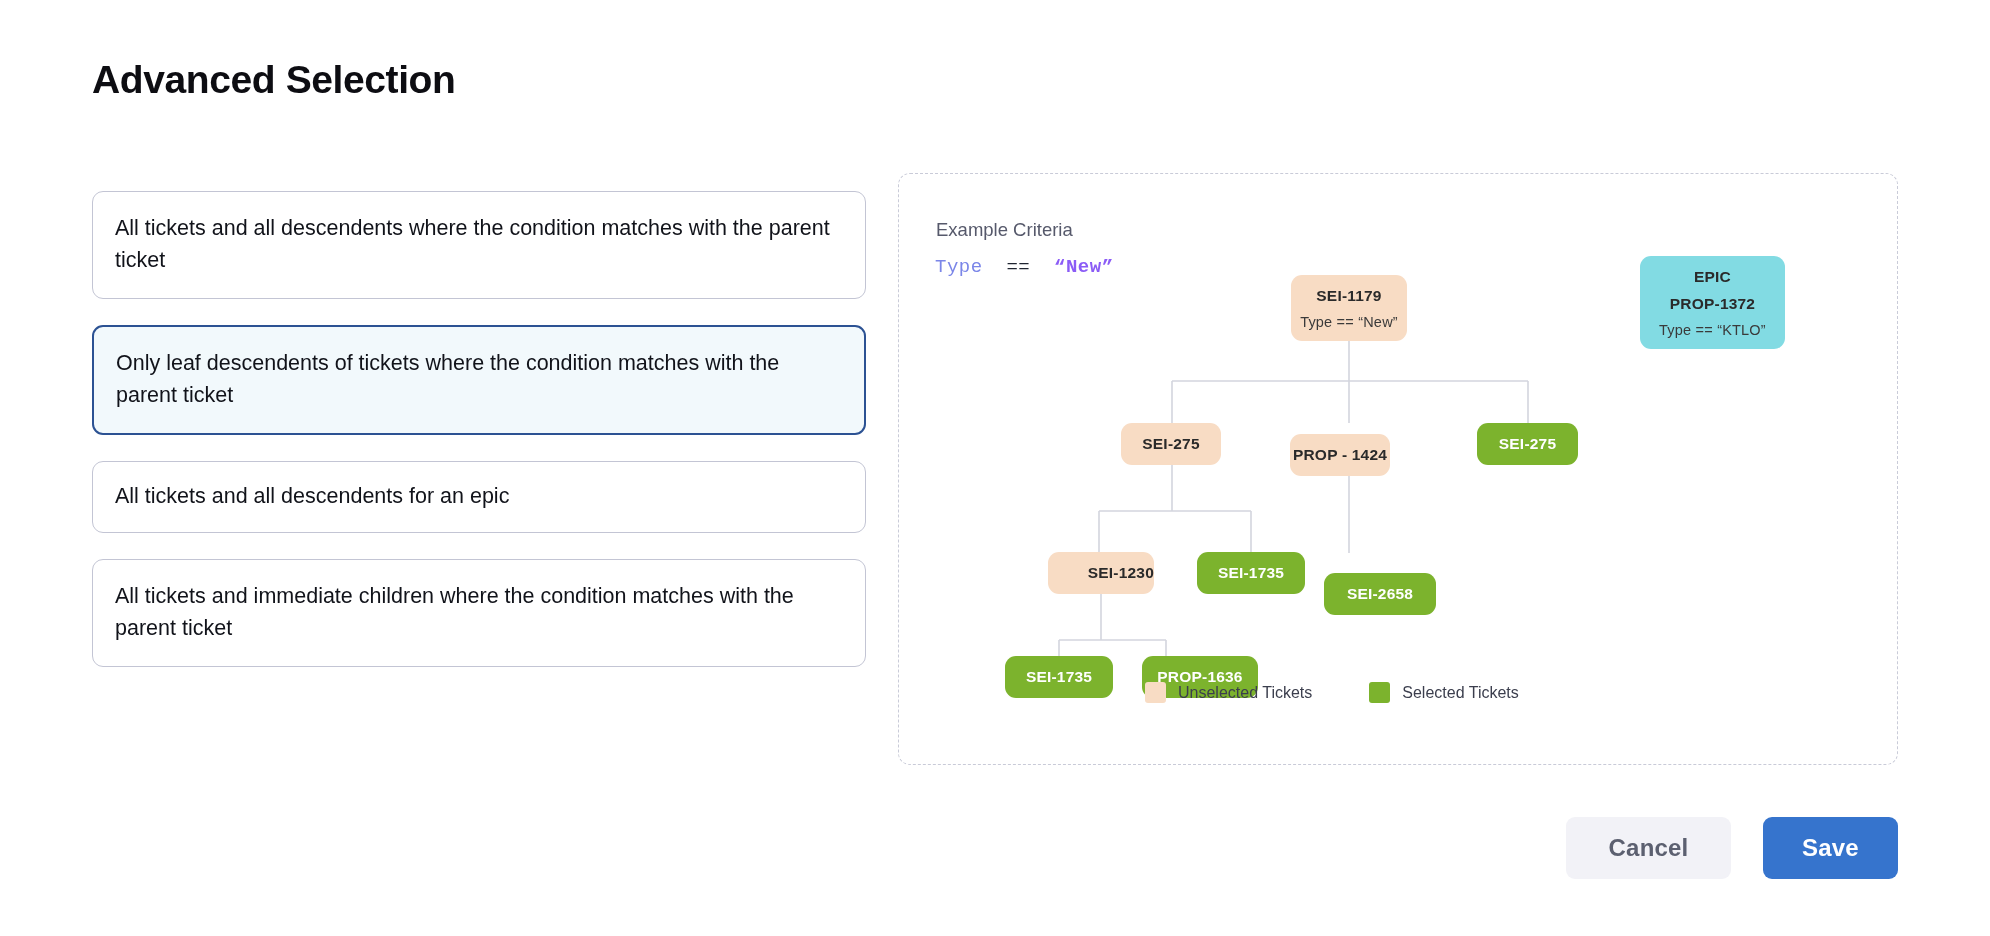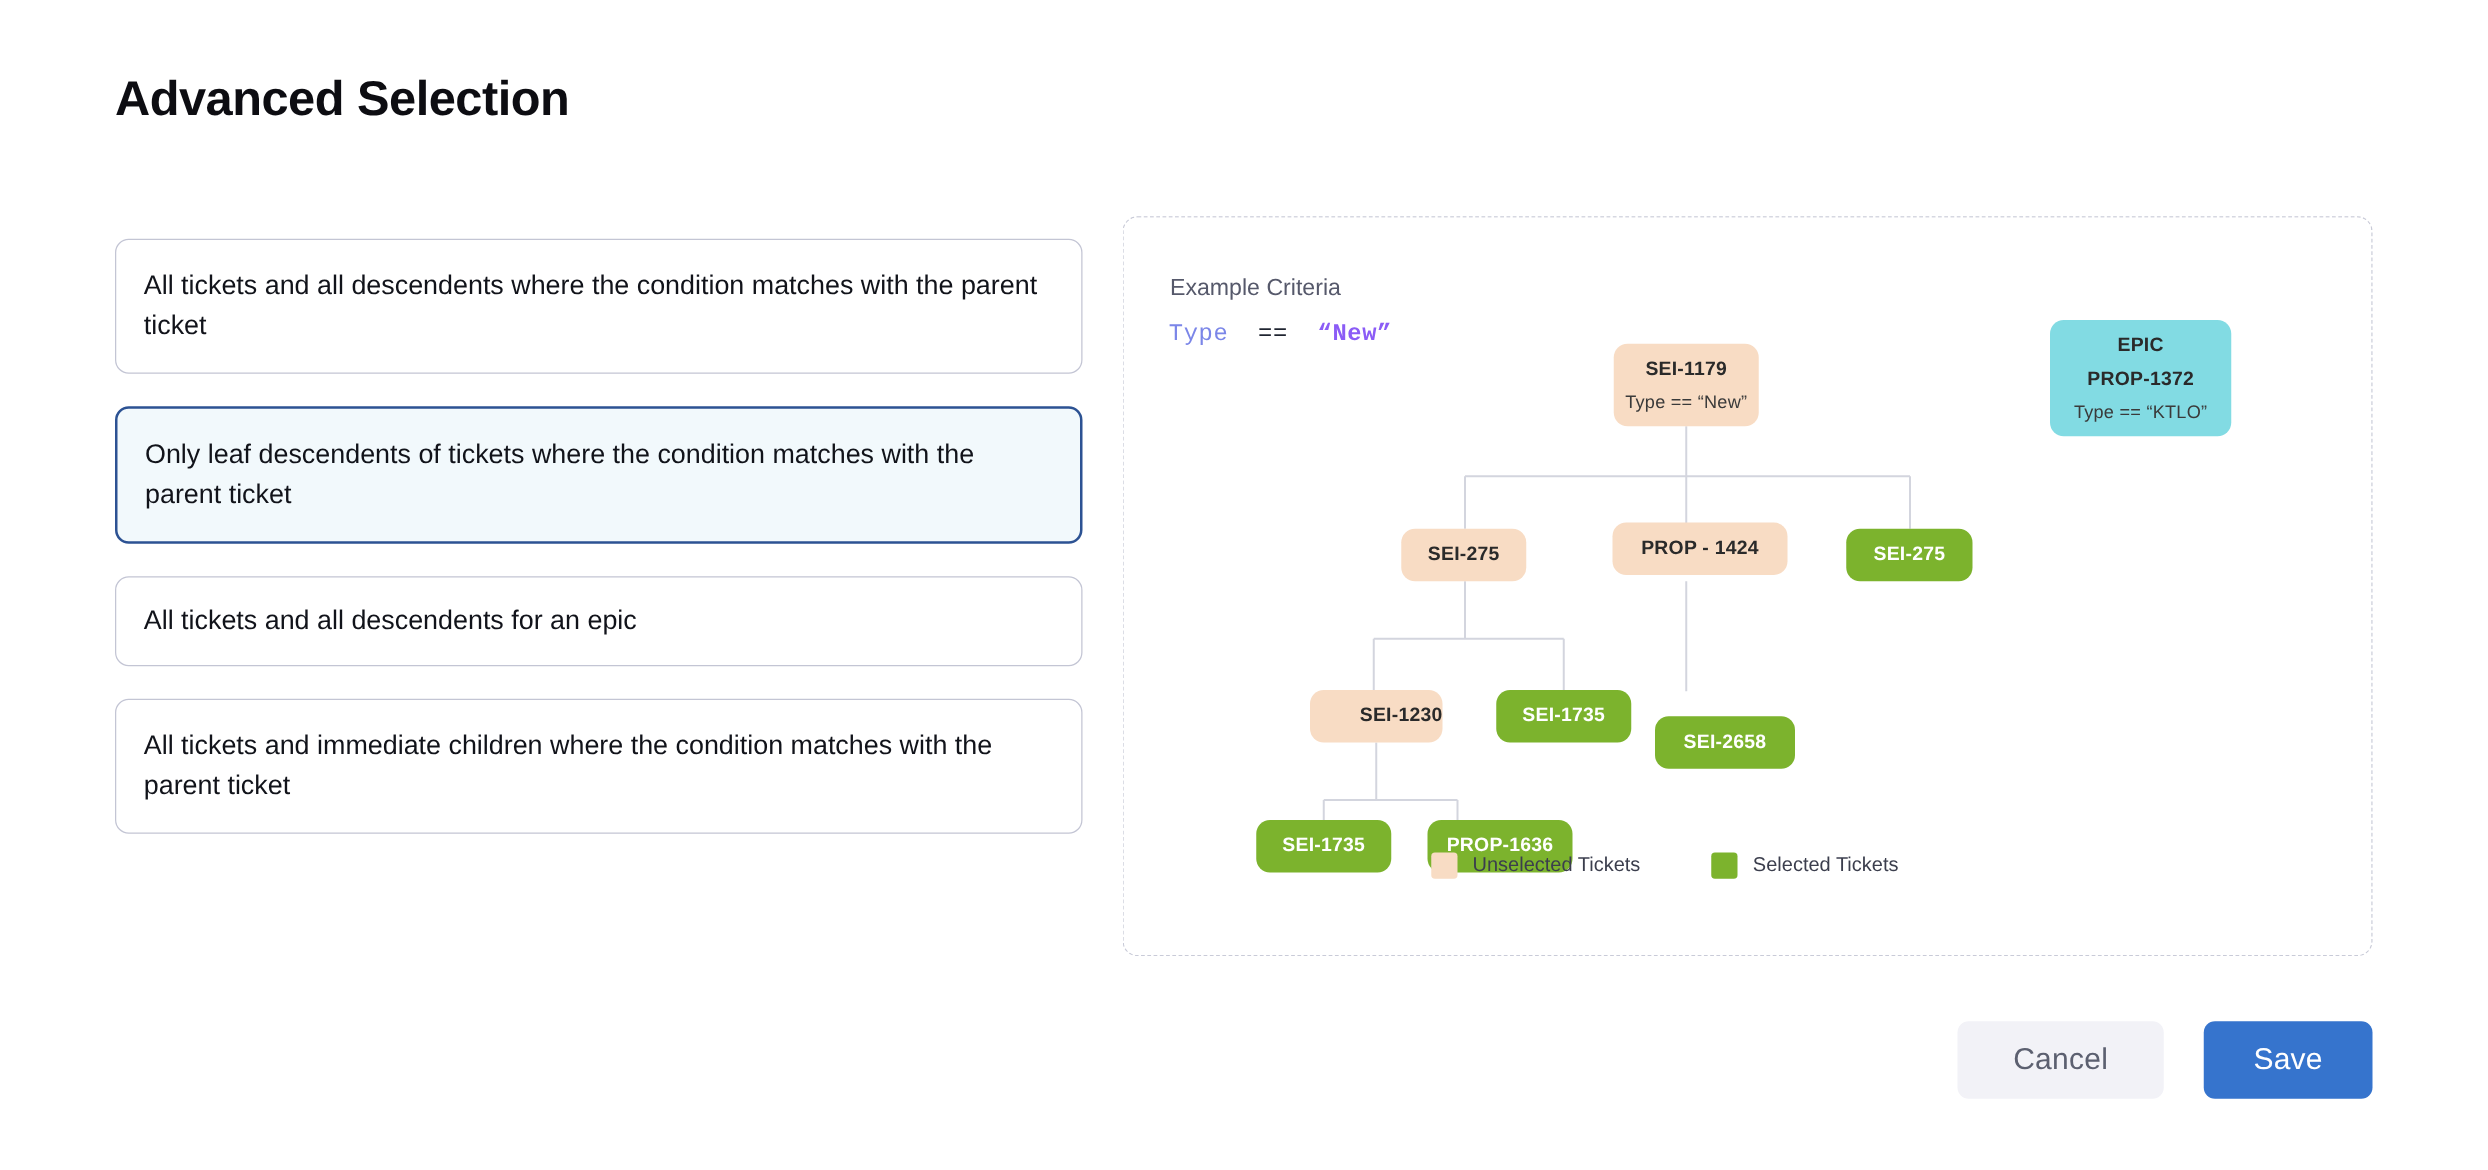--- a/index.html
+++ b/index.html
@@ -139,21 +139,21 @@
     right: 92px;
     top: 817px;
     display: flex;
     align-items: center;
     gap: 32px;
   }
   .btn {
     border: none;
     border-radius: 9px;
     font-size: 24px;
-    font-weight: normal;
+    font-weight: bold;
     cursor: pointer;
     font-family: "Liberation Sans", sans-serif;
     letter-spacing: 0.2px;
   }
   .btn-cancel {
     width: 165px;
     height: 62px;
     background: #f2f2f7;
     color: #5c6070;
   }
@@ -225,21 +225,21 @@
 
       <div class="node epic" style="left:741px; top:82px; width:145px; height:93px;">
         <span>EPIC</span>
         <span class="sub2">PROP-1372</span>
         <span class="sub">Type == “KTLO”</span>
       </div>
 
       <div class="node unsel" style="left:222px; top:249px; width:100px; height:42px;">
         <span>SEI-275</span>
       </div>
-      <div class="node unsel" style="left:391px; top:244px; width:140px; height:42px;">
+      <div class="node unsel" style="left:391px; top:260px; width:100px; height:42px;">
         <span>PROP - 1424</span>
       </div>
       <div class="node sel" style="left:578px; top:249px; width:101px; height:42px;">
         <span>SEI-275</span>
       </div>
 
       <div class="node unsel" style="left:149px; top:378px; width:106px; height:42px;align-items:flex-end;">
         <span>SEI-1230</span>
       </div>
       <div class="node sel" style="left:298px; top:378px; width:108px; height:42px;">

